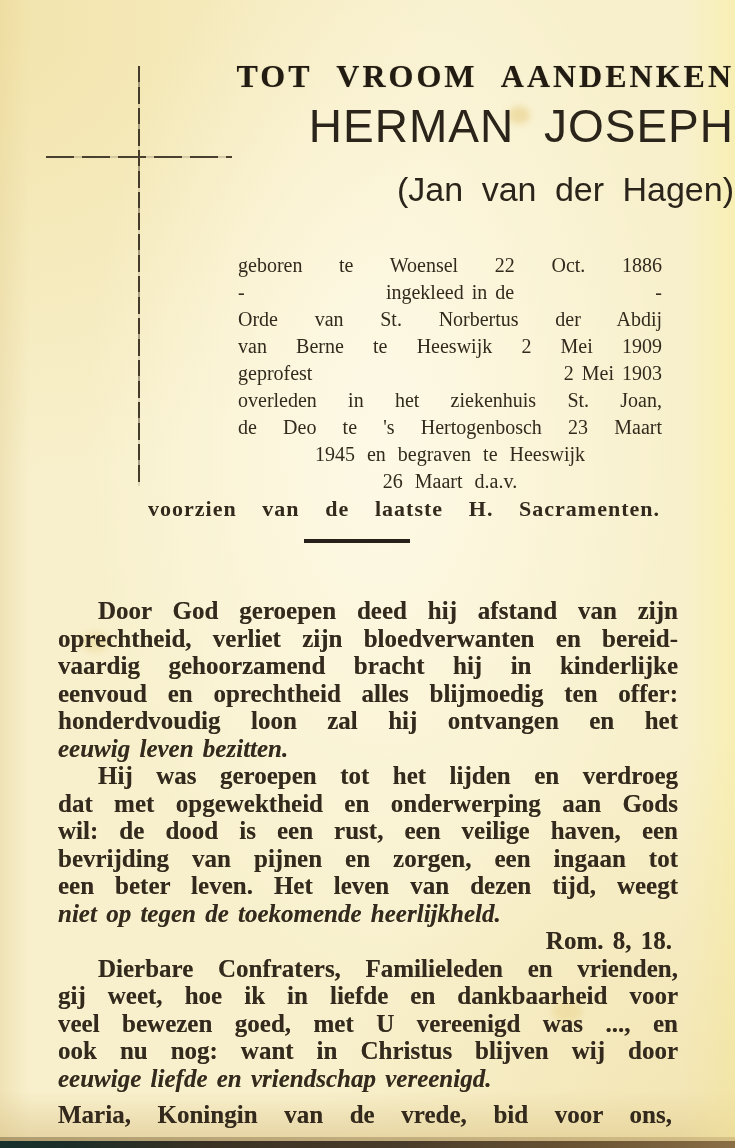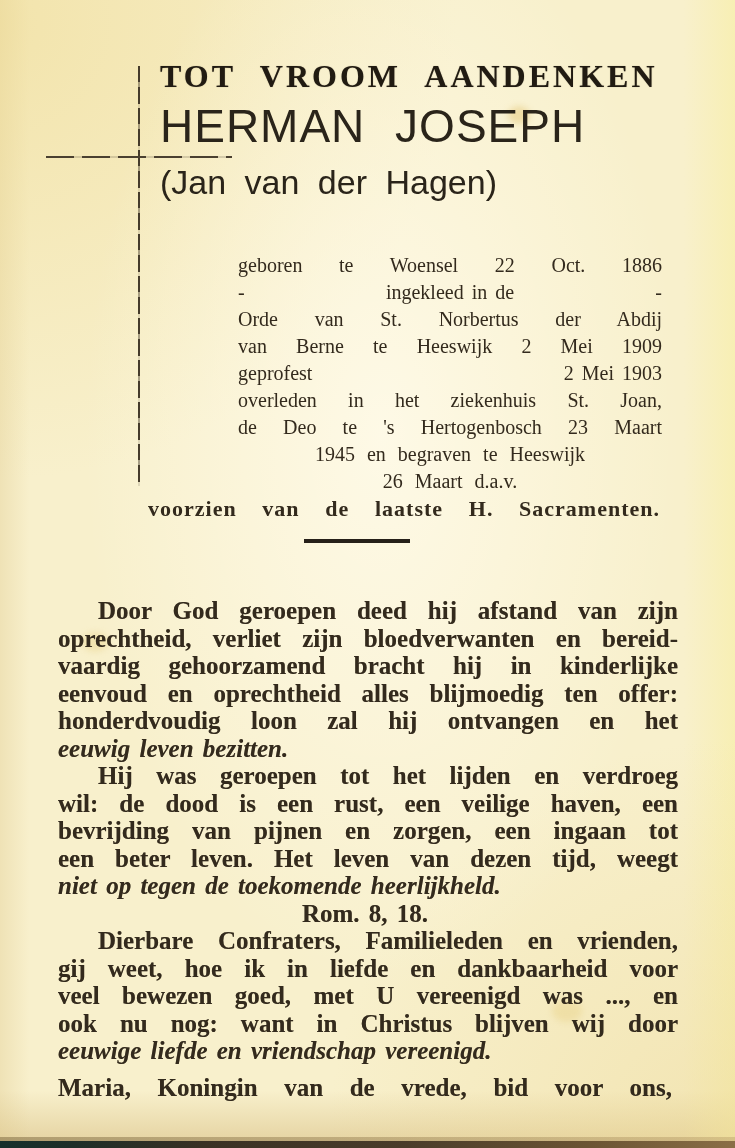--- a/index.html
+++ b/index.html
@@ -39,34 +39,34 @@
     background: repeating-linear-gradient(180deg,
       #453b2b 0px 16px, rgba(69,59,43,0.45) 16px 21px,
       #453b2b 21px 38px, rgba(69,59,43,0.15) 38px 42px);
   }
   .ch {
     position: absolute; left: 46px; top: 156px; width: 186px; height: 2px;
     background: repeating-linear-gradient(90deg,
       #4a4030 0px 28px, rgba(74,64,48,0.2) 28px 36px);
   }
 
-  .header { position: absolute; left: 160px; top: 58px; width: 574px; text-align: left; }
+  .header { position: absolute; left: 160px; top: 58px; width: 574px; text-align: right; }
   .title {
     font-size: 32px; font-weight: bold; letter-spacing: 3px; word-spacing: 14px;
     color: var(--ink_dark); text-shadow: 0 0 1px rgba(40,32,18,0.4);
   }
   .subtitle { margin-top: 18px; font-size: 26px; font-weight: bold; word-spacing: 8px; }
   .name {
     margin-top: 4px;
     font-family: "Liberation Sans", sans-serif;
     font-size: 46px; font-weight: normal; letter-spacing: 1px; word-spacing: 16px;
     color: #2a241a;
   }
   .birthname {
-    margin-top: 10px;
+    margin-top: 17px;
     font-family: "Liberation Sans", sans-serif;
     font-size: 34px; word-spacing: 9px; color: #2a241a;
   }
 
   .details {
     position: absolute; left: 238px; top: 252px; width: 424px;
     font-size: 20px; font-weight: normal; line-height: 27px; word-spacing: 3px;
   }
   .dline.spread { text-align: justify; text-align-last: justify; }
   .dline.row { display: flex; justify-content: space-between; }
@@ -82,21 +82,21 @@
 
   .bodytext {
     position: absolute; left: 58px; top: 570px; width: 620px;
     font-size: 25px; font-weight: bold; line-height: 27.5px; word-spacing: 3px;
     text-shadow: 0 0 0.5px rgba(50,40,20,0.45);
     margin-top: 27px;
   }
   .tline { text-align: justify; text-align-last: justify; }
   .para .tline:first-child { text-indent: 40px; }
   .para .tline:last-child { text-align-last: left; font-style: italic; }
-  .citation { text-align: center; padding-right: 6px; }
+  .citation { text-align: right; padding-right: 6px; }
   .closing { margin-top: 9px; text-align: justify; text-align-last: justify; padding-right: 6px; }
 
   .bottom-edge {
     position: absolute; left: 0; bottom: 0; width: 735px; height: 7px;
     background: linear-gradient(to right,
       #16302c 0%, #1d2e28 10%, #3a3124 28%, #4a3c2a 55%, #6b5433 80%, #8a6e46 100%);
   }
   .bottom-edge::before {
     content: ""; position: absolute; left: 0; top: -4px; width: 735px; height: 4px;
     background: linear-gradient(to right, rgba(120,100,60,0.5), rgba(170,140,90,0.35));
@@ -149,20 +149,21 @@
     <div class="para">
         <div class="tline">Door God geroepen deed hij afstand van zijn</div>
         <div class="tline">oprechtheid, verliet zijn bloedverwanten en bereid-</div>
         <div class="tline">vaardig gehoorzamend bracht hij in kinderlijke</div>
         <div class="tline">eenvoud en oprechtheid alles blijmoedig ten offer:</div>
         <div class="tline">honderdvoudig loon zal hij ontvangen en het</div>
         <div class="tline">eeuwig leven bezitten.</div>
       </div>
     <div class="para">
         <div class="tline">Hij was geroepen tot het lijden en verdroeg</div>
+        <div class="tline">dat met opgewektheid en onderwerping aan Gods</div>
         <div class="tline">wil: de dood is een rust, een veilige haven, een</div>
         <div class="tline">bevrijding van pijnen en zorgen, een ingaan tot</div>
         <div class="tline">een beter leven. Het leven van dezen tijd, weegt</div>
         <div class="tline">niet op tegen de toekomende heerlijkheld.</div>
       </div>
     <div class="citation">Rom. 8, 18.</div>
     <div class="para">
         <div class="tline">Dierbare Confraters, Familieleden en vrienden,</div>
         <div class="tline">gij weet, hoe ik in liefde en dankbaarheid voor</div>
         <div class="tline">veel bewezen goed, met U vereenigd was ..., en</div>

